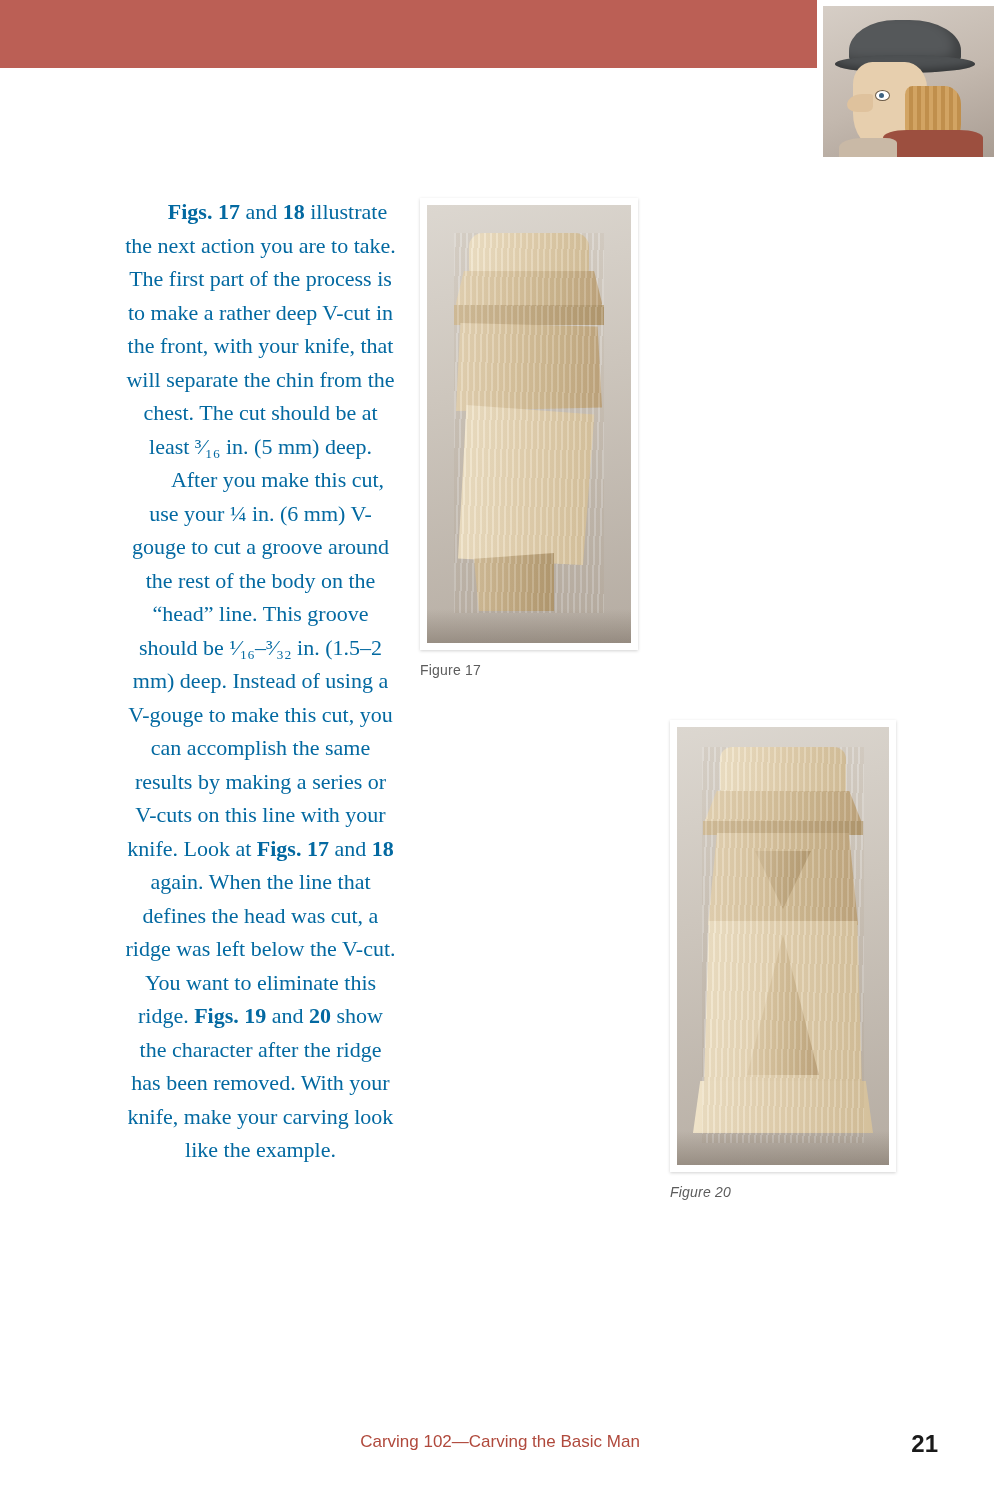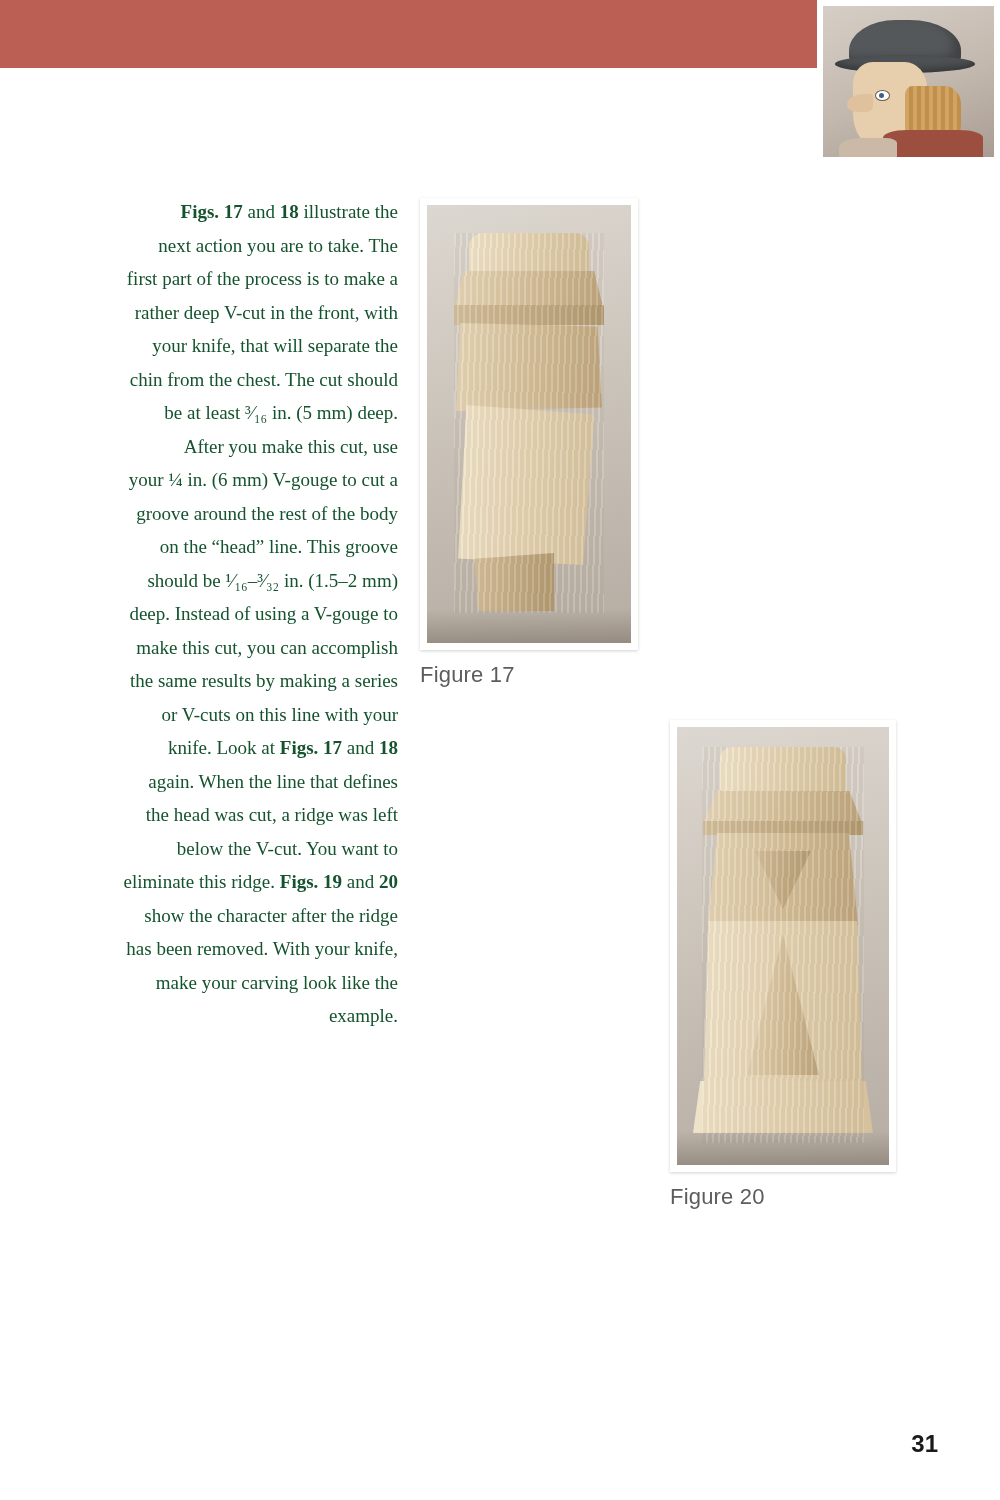--- a/index.html
+++ b/index.html
@@ -127,24 +127,24 @@
     position: absolute;
     left: 0; top: 0;
     width: 1000px; height: 1500px;
   }
 
   .text-column {
     position: absolute;
     left: 123px;
     top: 195px;
     width: 275px;
-    font-size: 19px;
+    font-size: 22px;
     line-height: 33.5px;
-    color: #14532d;
-    text-align: right;
+    color: #0369a1;
+    text-align: center;
   }
   .text-column p {
     margin: 0;
   }
   .text-column p + p {
     text-indent: 34px;
   }
   .text-column .lead-indent {
     text-indent: 34px;
   }
@@ -163,21 +163,21 @@
   .fig-photo {
     position: relative;
     width: 100%;
     height: 100%;
     overflow: hidden;
     background: linear-gradient(165deg,#dcd7d0 0%, #cdc6bd 40%, #b5aca2 100%);
   }
   .fig-caption {
     margin-top: 12px;
     font-family: "Liberation Sans", sans-serif;
-    font-size: 22px;
+    font-size: 14px;
     color: #5c5c5c;
     letter-spacing: .2px;
   }
 
   
   .blank {
     position: absolute;
     left: 50%;
     transform: translateX(-50%);
   }
@@ -270,35 +270,36 @@
           <div class="grain"></div>
         </div>
         <div class="shadow-floor"></div>
       </div>
     </div>
     <div class="fig-caption">Figure 17</div>
   </div>
 
 
 
-  <div class="fig" style="left:670px; top:720px;">
+  <div class="fig" style="left:670px; top:720px;font-style:italic;">
     <div class="fig-frame" style="width:226px; height:452px;">
       <div class="fig-photo">
         <div class="blank" style="top:20px; width:162px; height:396px;">
           <div class="seg lit" style="top:0; width:126px; height:48px; border-radius:12px 12px 6px 6px;"></div>
           <div class="seg" style="top:44px; width:158px; height:32px; clip-path:polygon(8% 0,92% 0,100% 100%,0 100%);"></div>
           <div class="seg dark" style="top:74px; width:160px; height:14px;"></div>
           <div class="seg" style="top:86px; width:150px; height:92px; clip-path:polygon(6% 0,94% 0,100% 100%,0 100%);"></div>
           <div class="seg dark" style="top:104px; left:50%; width:56px; height:58px; clip-path:polygon(0 0,100% 0,50% 100%);"></div>
           <div class="seg lit" style="top:174px; width:158px; height:166px; clip-path:polygon(3% 0,97% 0,100% 100%,0 100%);"></div>
           <div class="seg" style="top:188px; left:50%; width:72px; height:140px; clip-path:polygon(50% 0,100% 100%,0 100%);"></div>
           <div class="seg lit" style="top:334px; width:180px; height:52px; clip-path:polygon(4% 0,96% 0,100% 100%,0 100%);"></div>
           <div class="grain"></div>
         </div>
         <div class="shadow-floor"></div>
       </div>
     </div>
     <div class="fig-caption">Figure 20</div>
   </div>
 
-  <div class="footer-page">31</div>
+  <div class="footer-title">Carving 102—Carving the Basic Man</div>
+  <div class="footer-page">21</div>
 
 </div>
 
 </body></html>

